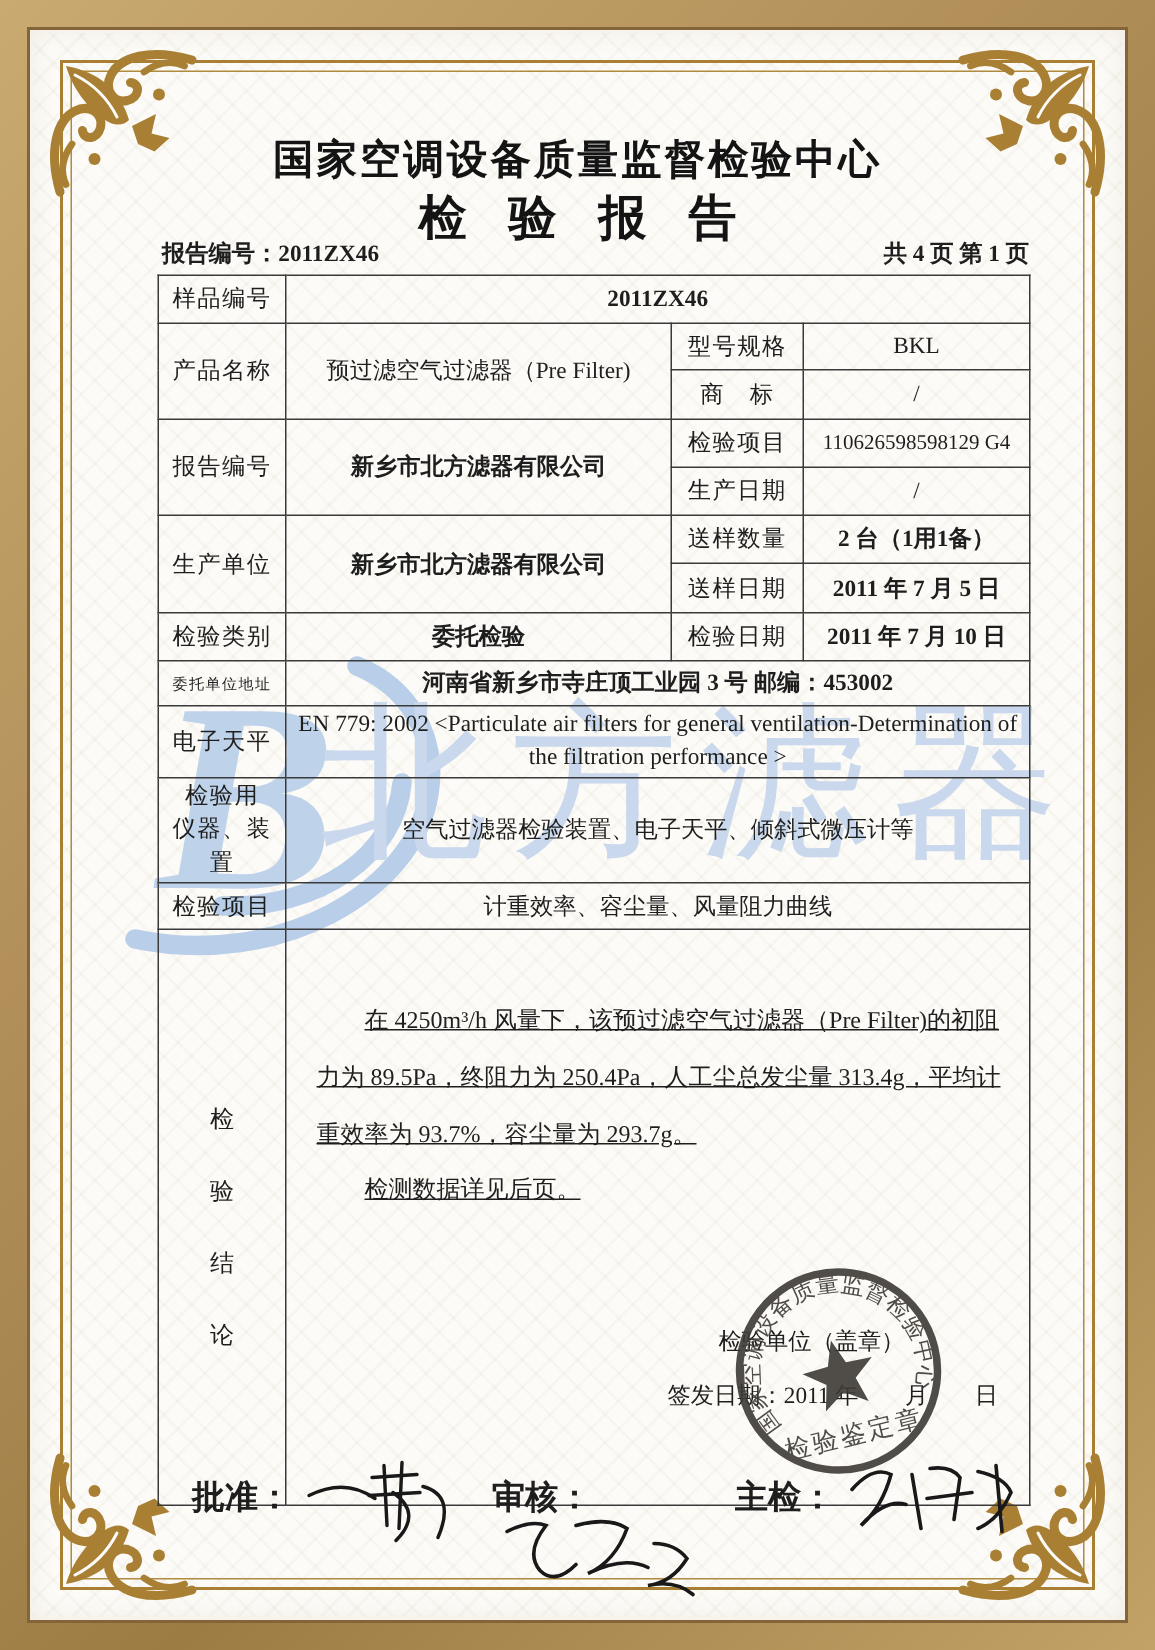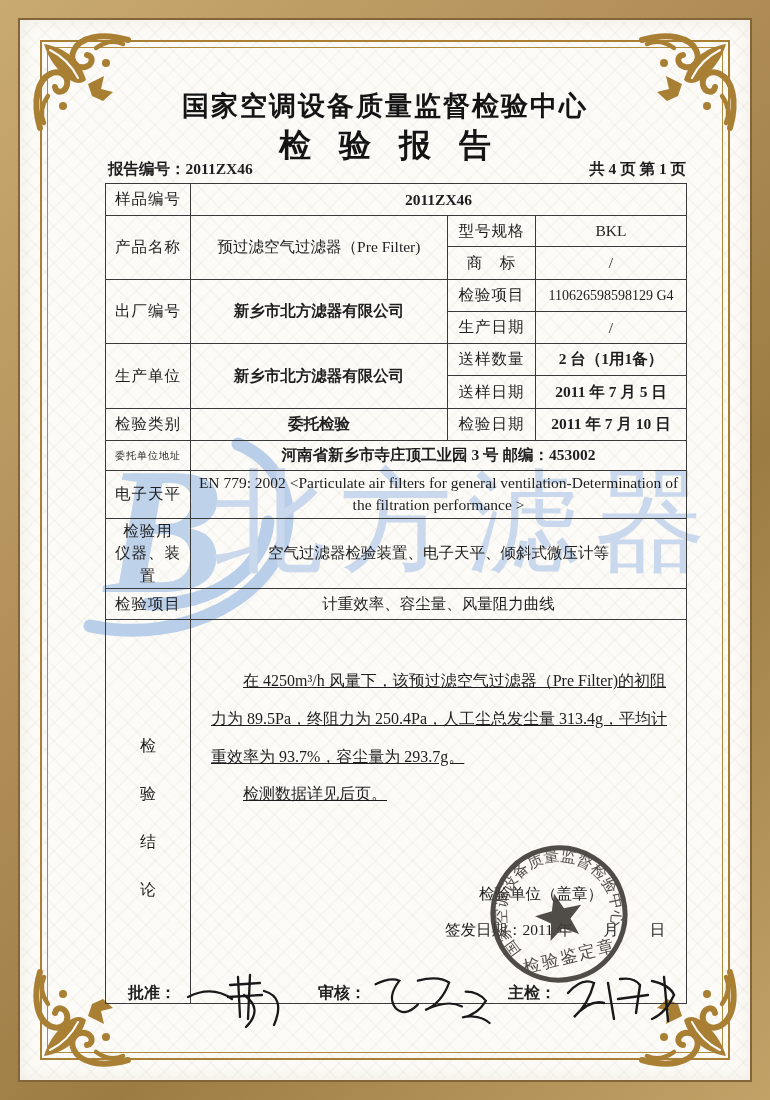--- a/index.html
+++ b/index.html
@@ -47,23 +47,23 @@
   .concl-cell{position:relative;vertical-align:top !important;text-align:left !important;padding:0 !important;text-decoration:underline;}
   .v-label{display:flex;flex-direction:column;align-items:center;gap:27px;padding-top:115px;font-size:16px;}
   .concl-text{padding:42px 16px 0 20px;font-size:16px;line-height:2.35;}
   .concl-text p{margin:0;text-indent:2em;}
   .seal-line{position:absolute;left:288px;top:264px;font-size:15.5px;z-index:4;}
   .date-line{position:absolute;left:254px;top:300px;font-size:15.5px;z-index:4;}
   .stamp{position:absolute;left:290px;top:216px;z-index:5;transform:rotate(-14deg);opacity:.9;}
   
   .sig-row{position:absolute;z-index:2;left:128px;top:975px;width:560px;display:flex;}
   .sig-block{display:flex;align-items:flex-start;}
-  .sig-label{font-weight:700;font-size:16px;padding-top:8px;white-space:nowrap;}
+  .sig-label{font-weight:700;font-size:22px;padding-top:8px;white-space:nowrap;}
   .sig-svg{margin:-6px 0 0 4px;}
-  .sig-b1{width:232px;} .sig-b2{width:190px;}
+  .sig-b1{width:232px;} .sig-b2{width:190px;flex-direction:column;}
 </style>
 </head>
 <body>
 
 <div class="page">
 
   <svg width="0" height="0" style="position:absolute">
     <defs>
       <g id="corner-orn" stroke="currentColor" fill="none" stroke-linecap="round">
         <path d="M98,10 C70,2 50,8 44,20 C39,30 46,39 55,37 C63,35 64,26 57,25" stroke-width="6"></path>
@@ -129,21 +129,21 @@
       <td class="lab" rowspan="2">产品名称</td>
       <td rowspan="2">预过滤空气过滤器（Pre Filter)</td>
       <td class="lab">型号规格</td>
       <td>BKL</td>
     </tr>
     <tr style="height:33px">
       <td class="lab">商　标</td>
       <td>/</td>
     </tr>
     <tr style="height:32px">
-      <td class="lab" rowspan="2">出厂编号</td>
+      <td class="lab" rowspan="2">报告编号</td>
       <td class="bold" rowspan="2">新乡市北方滤器有限公司</td>
       <td class="lab">检验项目</td>
       <td style="font-size:14px">110626598598129 G4</td>
     </tr>
     <tr style="height:32px">
       <td class="lab">生产日期</td>
       <td>/</td>
     </tr>
     <tr style="height:32px">
       <td class="lab" rowspan="2">生产单位</td>

